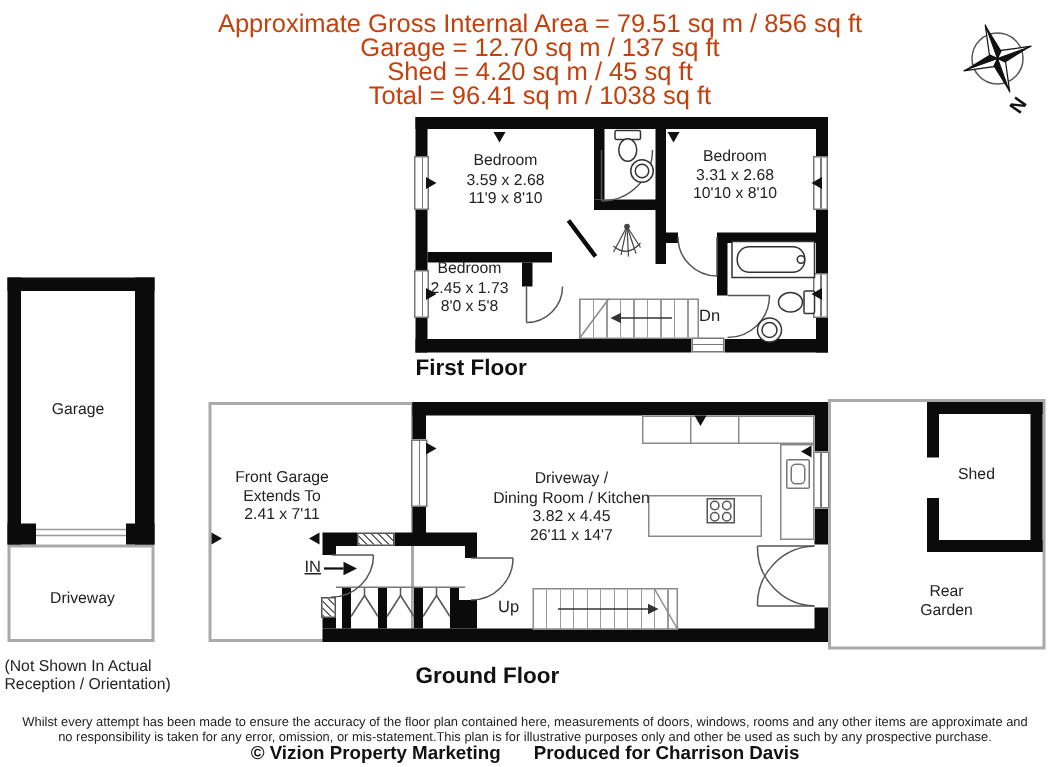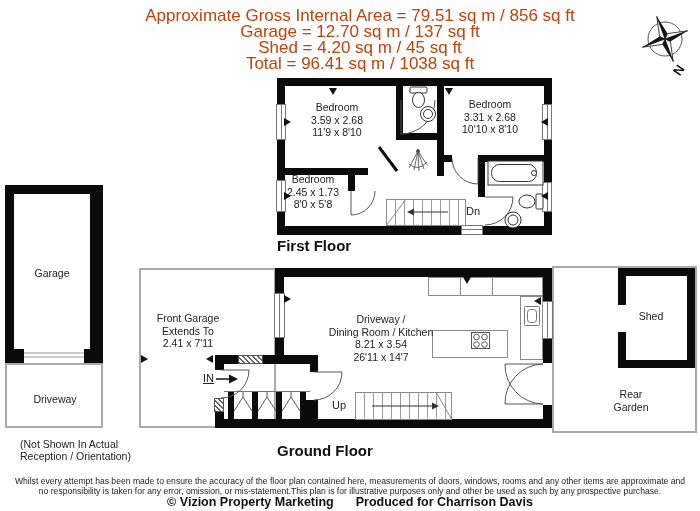--- a/index.html
+++ b/index.html
@@ -132,36 +132,36 @@
   <div class="lbl" style="left:313px;top:173px;">
     <div>Bedroom</div>
     <div>2.45 x 1.73</div>
     <div>8'0 x 5'8</div>
   </div>
   <div class="small-lbl" style="left:466px;top:205px;">Dn</div>
 
   <div class="lbl" style="left:381px;top:313px;">
     <div>Driveway /</div>
     <div>Dining Room / Kitchen</div>
-    <div>8.21 x 3.54</div>
+    <div>3.82 x 4.45</div>
     <div>26'11 x 14'7</div>
   </div>
   <div class="lbl" style="left:188px;top:312px;">
     <div>Front Garage</div>
     <div>Extends To</div>
     <div>2.41 x 7'11</div>
   </div>
   <div class="lbl" style="left:651px;top:310px;">Shed</div>
   <div class="lbl" style="left:631px;top:388px;">
     <div>Rear</div>
     <div>Garden</div>
   </div>
   <div class="lbl" style="left:52px;top:267px;">Garage</div>
   <div class="lbl" style="left:55px;top:393px;">Driveway</div>
-  <div class="note" style="left:20px;top:438px;">
+  <div class="note" style="left:3px;top:438px;">
     <div>(Not Shown In Actual</div>
     <div>Reception / Orientation)</div>
   </div>
   <div class="small-lbl" style="left:203px;top:372px;text-decoration:underline;">IN</div>
   <div class="small-lbl" style="left:332px;top:399px;">Up</div>
 
   <svg class="overlay" width="700" height="511" viewBox="0 0 700 511">
 
     <g>
       <circle cx="665" cy="39" r="17" fill="none" stroke="#555" stroke-width="1"></circle>

